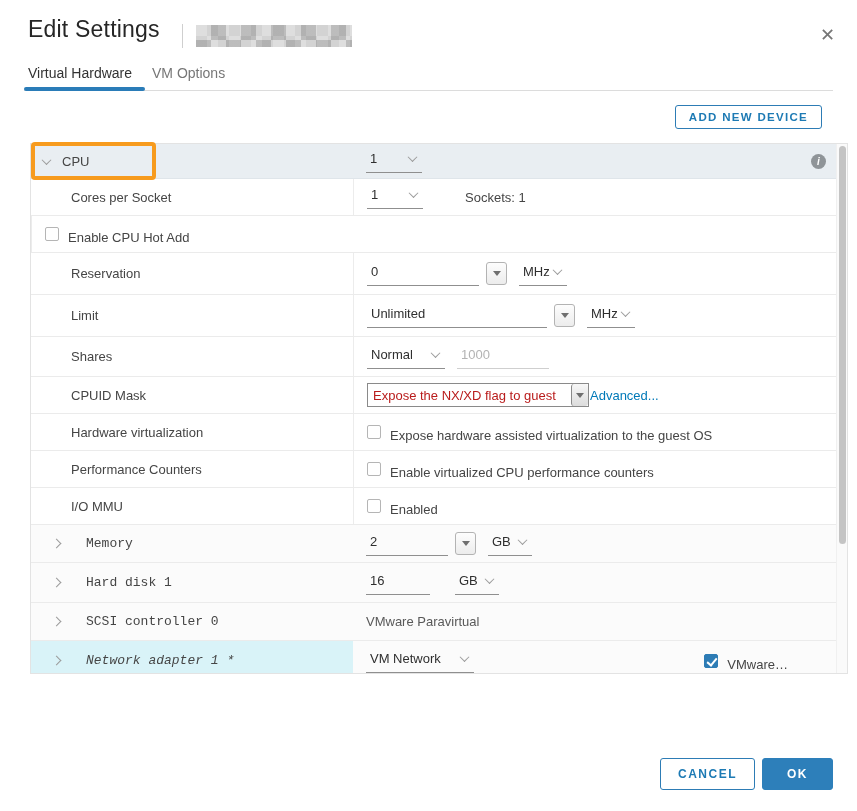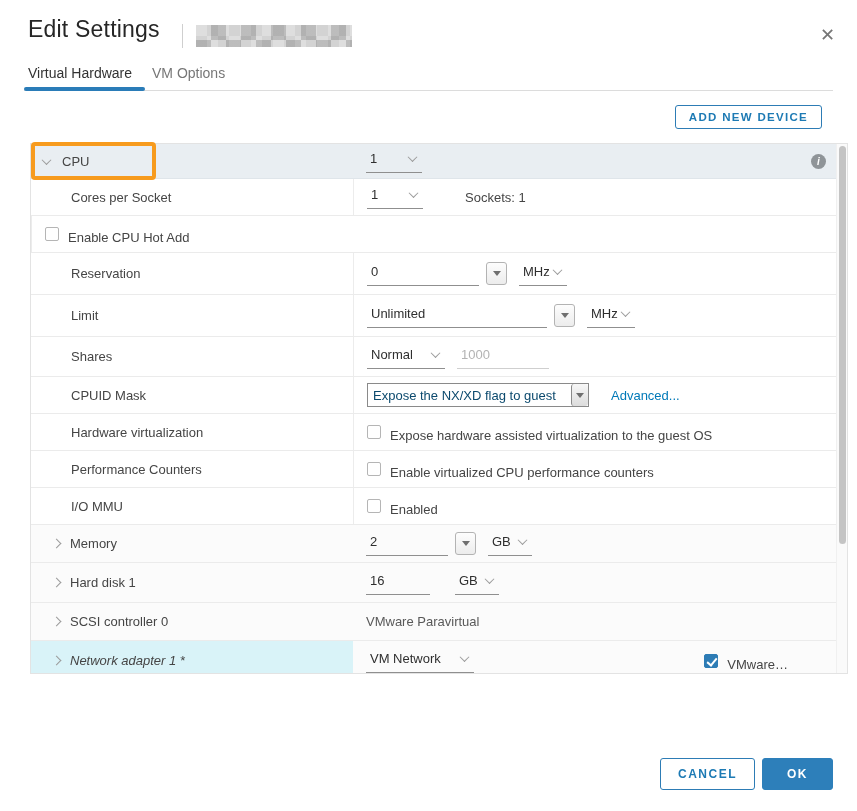--- a/index.html
+++ b/index.html
@@ -33,21 +33,21 @@
   .table { position:absolute; left:30px; top:143px; width:818px; height:531px;
     border:1px solid #e3e3e3; background:#fff; overflow:hidden; padding-right:11px; }
   .row { display:flex; align-items:stretch; border-bottom:1px solid #ebebeb; background:#fff; }
   .lcol { width:322px; display:flex; align-items:center; font-size:13px; color:#454545; flex-shrink:0; }
   .vcol { flex:1; display:flex; align-items:center; padding-left:13px; font-size:13px; }
   .sub .vcol { border-left:1px solid #ececec; }
   .sub .lcol { padding-left:40px; }
   .row-cpu { background:#e9eef2; border-bottom:1px solid #dfe5ea; }
   .row-cpu .lcol { padding-left:12px; }
   .device { background:#fbfbfb; }
-  .device .lcol { padding-left:22px; gap:10px; }
+  .device .lcol { padding-left:22px; gap:26px;font-family:Liberation Mono, monospace; }
   .row-net .lcol { background:#d9f3f8; font-style:italic; }
 
   
   .chev { display:inline-block; width:7px; height:7px; border-right:1.4px solid #9b9b9b; border-bottom:1.4px solid #9b9b9b; }
   .chev.down { transform:rotate(45deg) translate(-1px,-1px); }
   .chev.right { transform:rotate(-45deg); }
   .cpu-chev { margin-right:12px; }
 
   
   .u-select { display:inline-flex; align-items:center; justify-content:space-between;
@@ -68,24 +68,24 @@
   .cb { width:14px; height:14px; border:1px solid #b5b5b5; border-radius:2px; background:#fff;
     display:inline-block; margin-right:9px; flex-shrink:0; cursor:pointer; }
   .cb.checked { background:#2d7cb5; border-color:#2d7cb5; position:relative; }
   .cb.checked::after { content:""; position:absolute; left:4px; top:1px; width:4px; height:8px;
     border-right:2px solid #fff; border-bottom:2px solid #fff; transform:rotate(40deg); }
   .cb-label { color:#454545;margin-top:7px; }
 
   
   .native-select { display:inline-flex; align-items:center; height:24px; width:222px;
     border:1px solid #8a8a8a; background:#fff; cursor:pointer; }
-  .native-select .txt { flex:1; padding:0 5px; color:#0c4a6e; white-space:nowrap; overflow:hidden; }
+  .native-select .txt { flex:1; padding:0 5px; color:#b91c1c; white-space:nowrap; overflow:hidden; }
   .native-select .btn { width:17px; height:100%; border-left:1px solid #8a8a8a;
     background:linear-gradient(#f7f7f7,#dcdcdc); display:flex; align-items:center; justify-content:center; }
-  .adv-link { margin-left:22px; color:#0079b8; cursor:pointer;text-align:center; }
+  .adv-link { margin-left:1px; color:#0079b8; cursor:pointer;text-align:center; }
 
   .info { width:15px; height:15px; border-radius:50%; background:#8f9498; color:#fff;
     font-size:10px; font-weight:700; display:flex; align-items:center; justify-content:center;
     margin-left:auto; margin-right:10px; font-style:italic; }
   .plain-value { color:#595959; }
 
   
   .sbar { position:absolute; right:0; top:0; bottom:0; width:11px; background:#fafafa; border-left:1px solid #f0f0f0; }
   .sthumb { position:absolute; left:2px; top:2px; width:7px; height:398px; background:#c4c4c4; border-radius:4px; }
 

